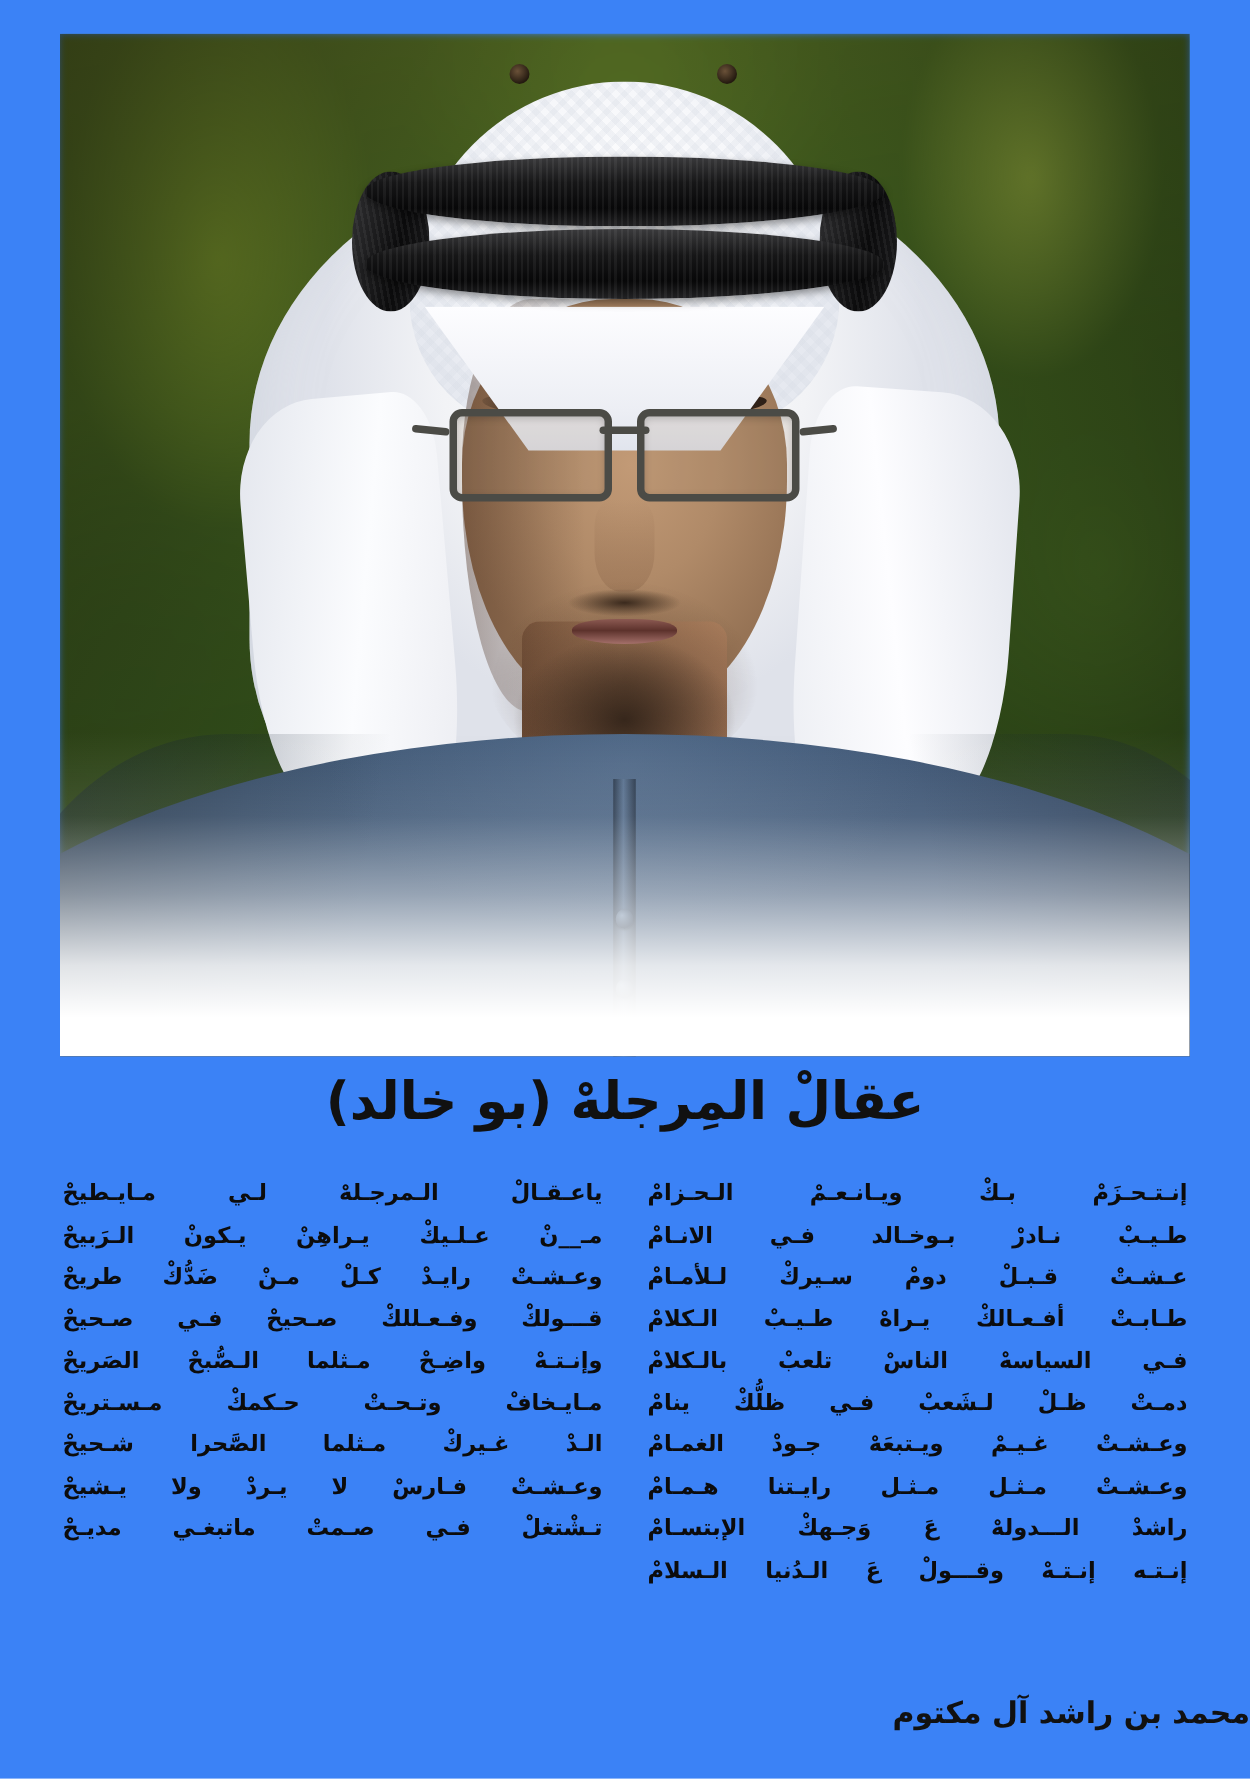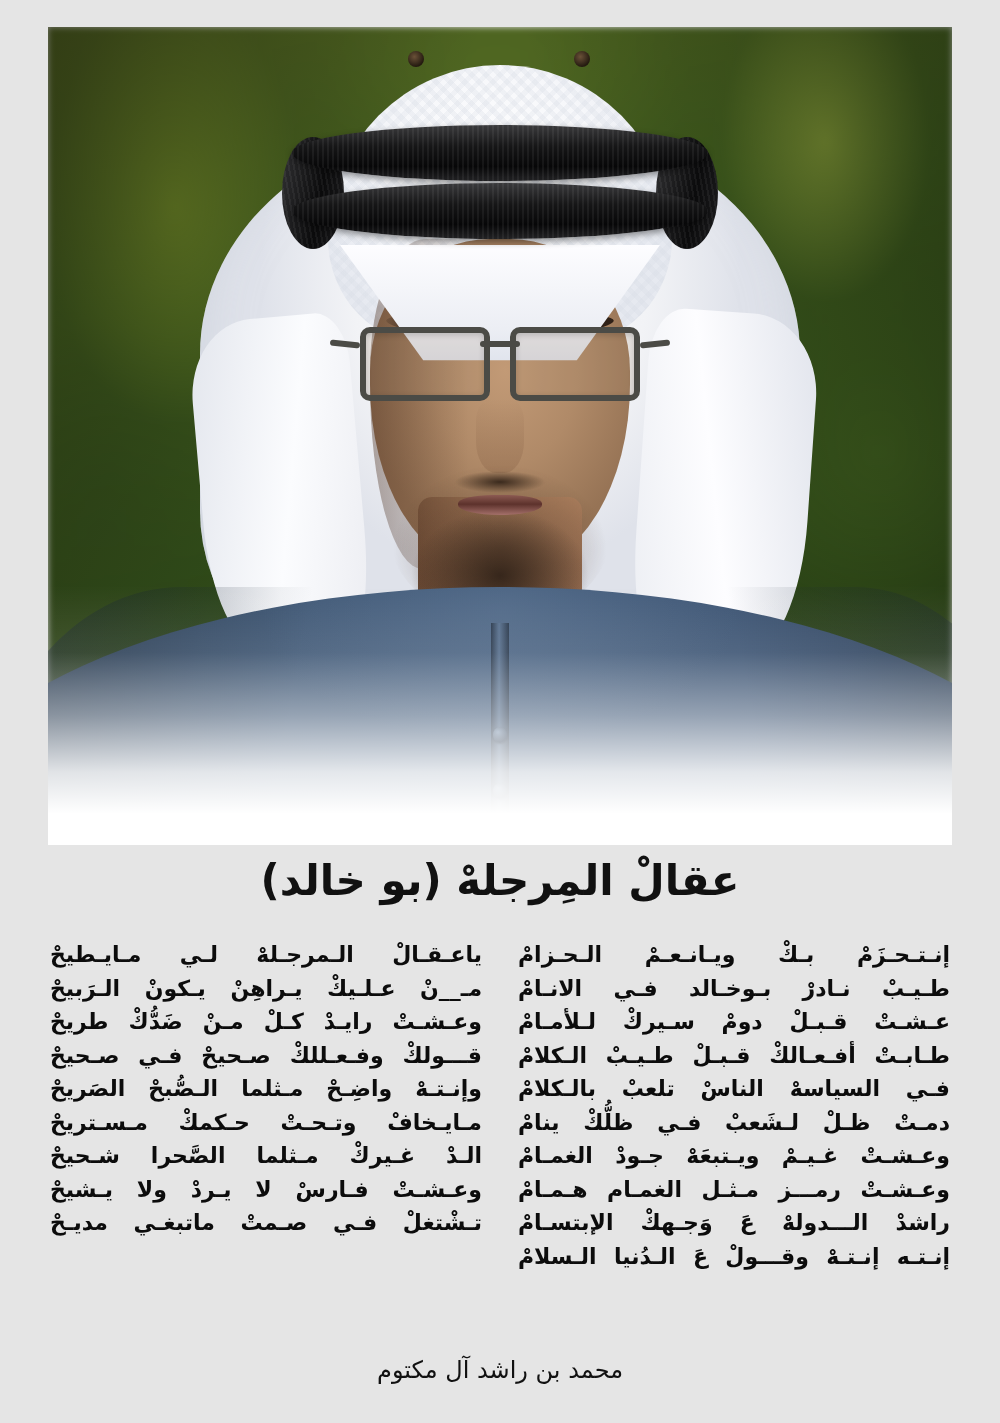--- a/index.html
+++ b/index.html
@@ -13,21 +13,21 @@
     height: 1423px;
     position: relative;
     overflow: hidden;
     font-family: "DejaVu Sans", "Liberation Sans", sans-serif;
   }
 
   
   .poster {
     position: absolute;
     inset: 0;
-    background: #e5e5e5;
+    background: #3b82f6;
   }
 
   
   .photo-wrap {
     position: absolute;
     left: 48px;
     top: 27px;
     width: 904px;
     height: 818px;
     overflow: hidden;
@@ -338,42 +338,42 @@
     align-items: flex-start;
     direction: rtl;
     z-index: 60;
   }
   .poem-col {
     width: 432px;
   }
   .poem-line {
     display: block;
     font-family: "DejaVu Sans", "Liberation Sans", sans-serif;
-    font-size: 22px;
+    font-size: 18px;
     font-weight: 700;
     color: #0c0c0c;
     line-height: 33.5px;
     white-space: nowrap;
     text-align: justify;
     text-align-last: justify;
     direction: rtl;
     letter-spacing: 0px;
   }
   .col-right .poem-line { text-align: justify; text-align-last: justify; }
   .col-left  .poem-line { text-align: justify; text-align-last: justify; }
 
   
   .signature {
     position: absolute;
     left: 0; right: 0;
     top: 1356px;
-    text-align: center;
+    text-align: right;
     font-family: "DejaVu Sans", "Liberation Sans", sans-serif;
     font-size: 24px;
-    font-weight: 400;
+    font-weight: 700;
     color: #111111;
     direction: rtl;
     z-index: 60;
   }
 </style>
 </head>
 <body>
 
 <div class="poster">
 
@@ -437,25 +437,25 @@
   </div>
 
   <div class="poem-title">عقالْ المِرجلهْ (بو خالد)</div>
 
   <div class="poem-body">
 
     <div class="poem-col col-right">
       <span class="poem-line">إنـتـحـزَمْ بـكْ ويـانـعـمْ الـحـزامْ</span>
       <span class="poem-line">طـيـبْ نـادرْ بـوخـالد فـي الانـامْ</span>
       <span class="poem-line">عـشـتْ قـبـلْ دومْ سـيركْ لـلأمـامْ</span>
-      <span class="poem-line">طـابـتْ أفـعـالكْ قـبـلْ طـيـبْ الـكلامْ</span>
+      <span class="poem-line">طـابـتْ أفـعـالكْ يـراهْ طـيـبْ الـكلامْ</span>
       <span class="poem-line">فـي السياسهْ الناسْ تلعبْ بالـكلامْ</span>
       <span class="poem-line">دمـتْ ظـلْ لـشَعبْ فـي ظلُّكْ ينامْ</span>
       <span class="poem-line">وعـشـتْ غـيـمْ ويـتبعَهْ جـودْ الغمـامْ</span>
-      <span class="poem-line">وعـشـتْ رمـــز مـثـل الغمـام هـمـامْ</span>
+      <span class="poem-line">وعـشـتْ مـثـل مـثـل رايـتنا هـمـامْ</span>
       <span class="poem-line">راشدْ الـــدولهْ عَ وَجـهكْ الإبتسـامْ</span>
       <span class="poem-line">إنـتـه إنـتـهْ وقـــولْ عَ الـدُنيا الـسلامْ</span>
     </div>
 
     <div class="poem-col col-left">
       <span class="poem-line">ياعـقـالْ الـمرجـلهْ لـي مـايـطيحْ</span>
       <span class="poem-line">مـ__نْ عـلـيكْ يـراهِنْ يـكونْ الـرَبيحْ</span>
       <span class="poem-line">وعـشـتْ رايـدْ كـلْ مـنْ ضَدُّكْ طريحْ</span>
       <span class="poem-line">قـــولكْ وفـعـللكْ صـحيحْ فـي صـحيحْ</span>
       <span class="poem-line">وإنـتـهْ واضِـحْ مـثلما الـصُّبحْ الصَريحْ</span>

